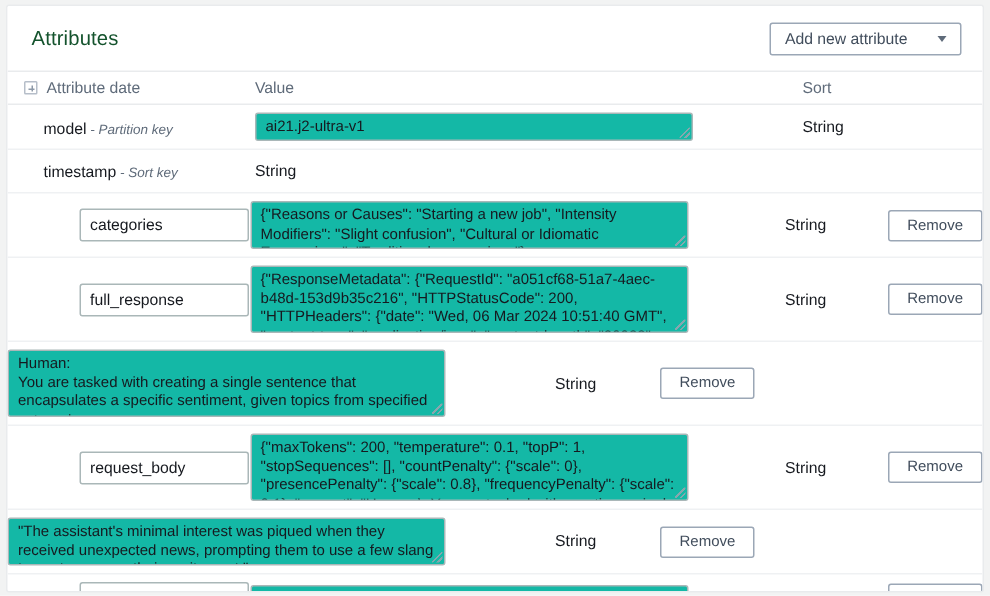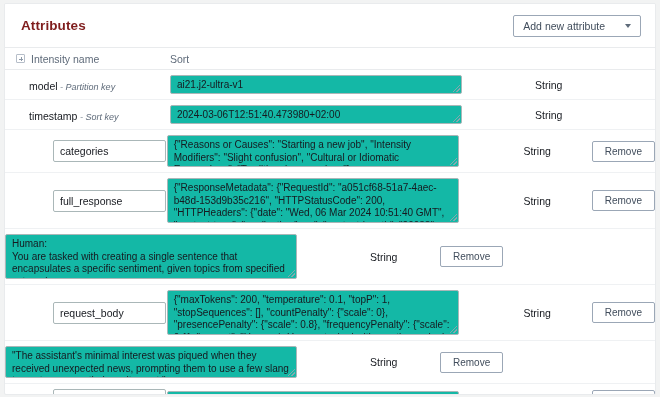--- a/index.html
+++ b/index.html
@@ -24,22 +24,22 @@
     height: 44px;
     border-bottom: 1px solid #e9ebed;
     display: flex;
     align-items: center;
     justify-content: space-between;
     padding: 0 14px 0 16px;
     background: #ffffff;
   }
   .panel-title {
     font-size: 13.5px;
-    font-weight: bold;
-    color: #7f1d1d;
+    font-weight: normal;
+    color: #14532d;
     letter-spacing: .1px;
   }
   .btn-add {
     display: inline-flex;
     align-items: center;
     gap: 20px;
     height: 22px;
     padding: 0 9px;
     font-size: 10.5px;
     color: #414d5c;
@@ -166,40 +166,38 @@
     <div class="panel-title">Attributes</div>
     <button class="btn-add">
       <span>Add new attribute</span>
       <span class="caret-down"></span>
     </button>
   </div>
 
   <div class="table-head">
     <div class="col-name">
       <span class="expand-box"></span>
-      <span>Intensity name</span>
+      <span>Attribute date</span>
     </div>
+    <div class="col-value">Value</div>
     <div class="col-type">Sort</div>
     <div class="col-action"></div>
   </div>
 
   <div class="rows" id="rows">
       <div class="row">
         <div class="cell-name"><span class="keylabel">model<span class="keysuffix"> - Partition key</span></span></div>
         <div class="cell-value">
           <div class="val-box h1"><span>ai21.j2-ultra-v1</span><span class="resize-grip"></span></div>
         </div>
         <div class="cell-type">String</div>
         <div class="cell-action"></div>
       </div>
       <div class="row">
         <div class="cell-name"><span class="keylabel">timestamp<span class="keysuffix"> - Sort key</span></span></div>
-        <div class="cell-value">
-          <div class="val-box h1"><span>2024-03-06T12:51:40.473980+02:00</span><span class="resize-grip"></span></div>
-        </div>
         <div class="cell-type">String</div>
         <div class="cell-action"></div>
       </div>
       <div class="row">
         <div class="cell-name"><input class="name-input" type="text" value="categories" style=""></div>
         <div class="cell-value">
           <div class="val-box h2"><span>{"Reasons or Causes": "Starting a new job", "Intensity Modifiers": "Slight confusion", "Cultural or Idiomatic Expressions": "Traditional expressions"}</span><span class="resize-grip"></span></div>
         </div>
         <div class="cell-type">String</div>
         <div class="cell-action">

